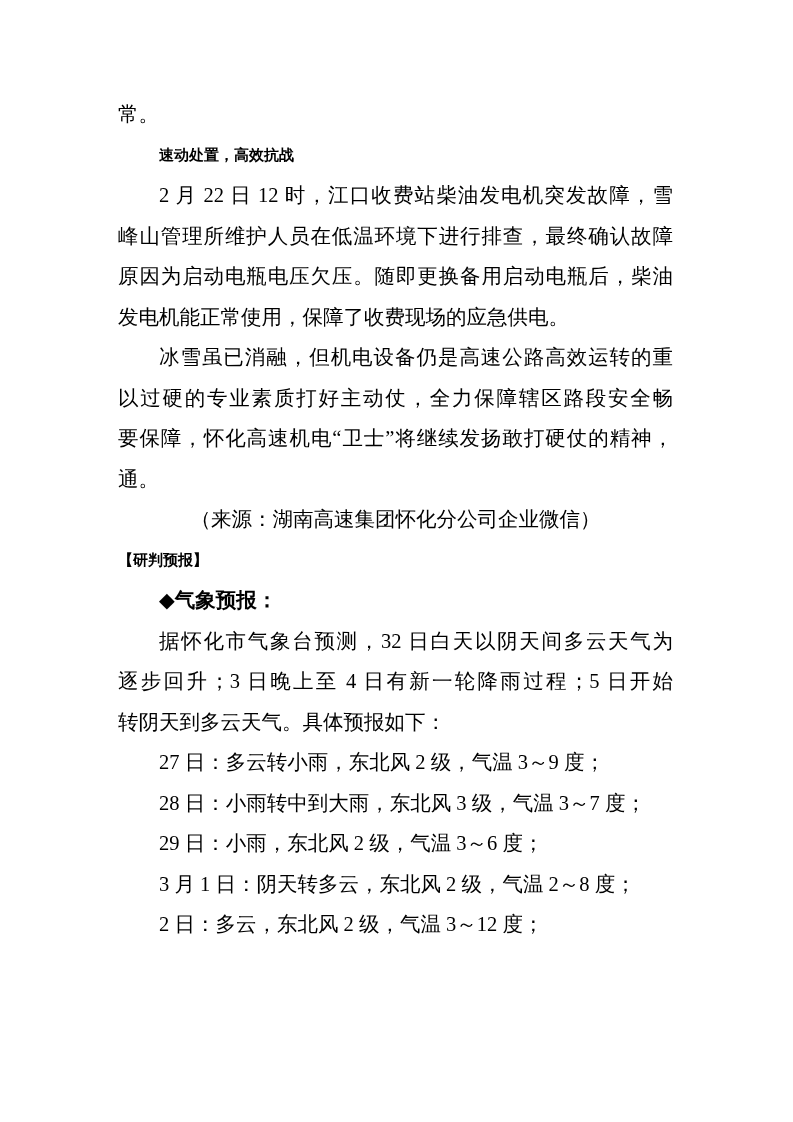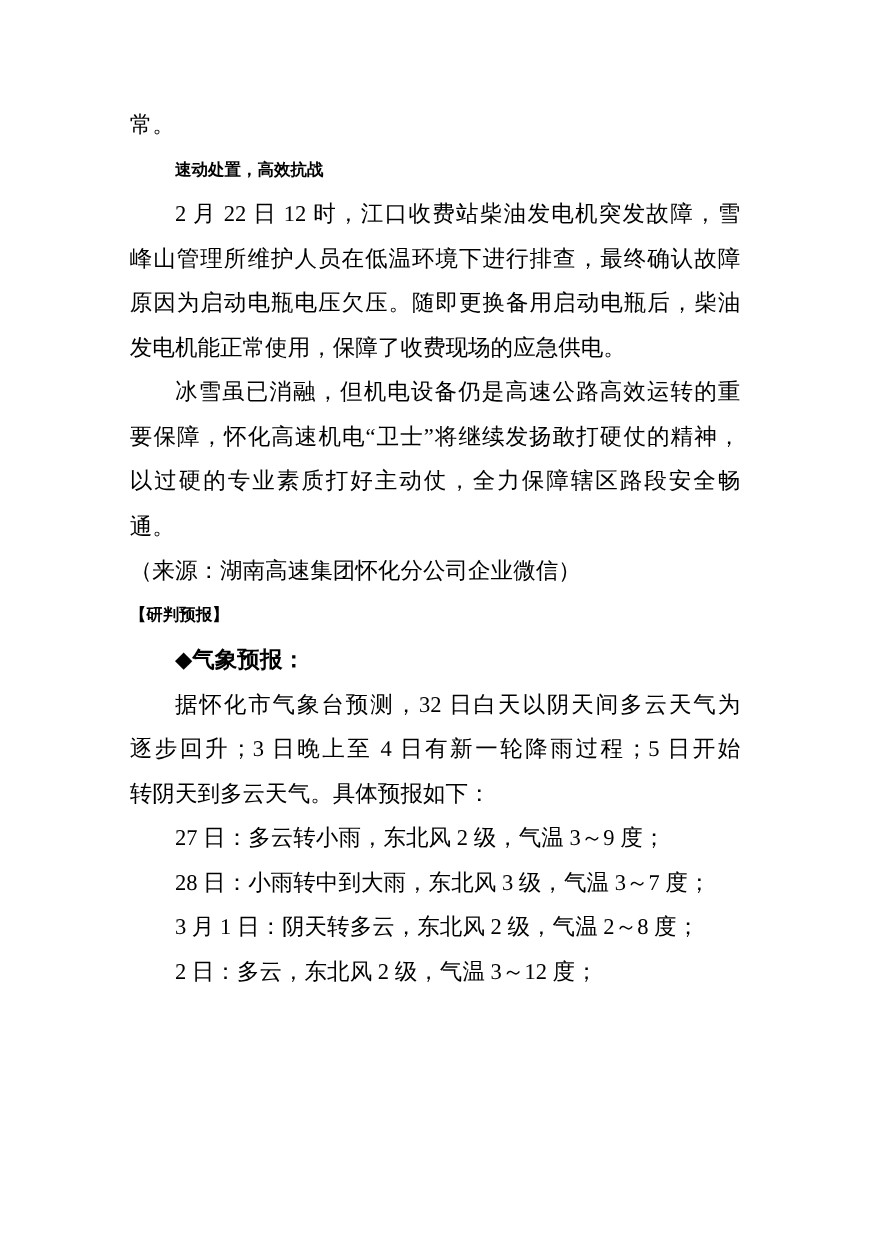--- a/index.html
+++ b/index.html
@@ -32,21 +32,21 @@
   
   .stretch {
     white-space: normal;
     text-align: justify;
     text-align-last: justify;
   }
   .indent {
     text-indent: 41px;
   }
   .right {
-    text-align: left;
+    text-align: center;
   }
   .heading-hei {
     font-family: "Liberation Sans", "DejaVu Sans", sans-serif;
     font-weight: bold;
     font-size: 15px;
   }
   .bold-serif {
     font-weight: bold;
   }
 </style>
@@ -59,33 +59,34 @@
     <div class="line">常。</div>
 
     <div class="line indent heading-hei">速动处置，高效抗战</div>
 
     <div class="line stretch indent">2 月 22 日 12 时，江口收费站柴油发电机突发故障，雪</div>
     <div class="line stretch">峰山管理所维护人员在低温环境下进行排查，最终确认故障</div>
     <div class="line stretch">原因为启动电瓶电压欠压。随即更换备用启动电瓶后，柴油</div>
     <div class="line">发电机能正常使用，保障了收费现场的应急供电。</div>
 
     <div class="line stretch indent">冰雪虽已消融，但机电设备仍是高速公路高效运转的重</div>
+    <div class="line stretch">以过硬的专业素质打好主动仗，全力保障辖区路段安全畅</div>
     <div class="line stretch">要保障，怀化高速机电“卫士”将继续发扬敢打硬仗的精神，</div>
-    <div class="line stretch">以过硬的专业素质打好主动仗，全力保障辖区路段安全畅</div>
     <div class="line">通。</div>
 
     <div class="line right">（来源：湖南高速集团怀化分公司企业微信）</div>
 
     <div class="line heading-hei">【研判预报】</div>
 
     <div class="line indent bold-serif">◆气象预报：</div>
 
     <div class="line stretch indent">据怀化市气象台预测，32 日白天以阴天间多云天气为</div>
     <div class="line stretch">逐步回升；3 日晚上至 4 日有新一轮降雨过程；5 日开始</div>
     <div class="line">转阴天到多云天气。具体预报如下：</div>
 
     <div class="line indent">27 日：多云转小雨，东北风 2 级，气温 3～9 度；</div>
     <div class="line indent">28 日：小雨转中到大雨，东北风 3 级，气温 3～7 度；</div>
+    <div class="line indent">29 日：小雨，东北风 2 级，气温 3～6 度；</div>
     <div class="line indent">3 月 1 日：阴天转多云，东北风 2 级，气温 2～8 度；</div>
     <div class="line indent">2 日：多云，东北风 2 级，气温 3～12 度；</div>
 
   </div>
 </div>
 
 </body></html>

